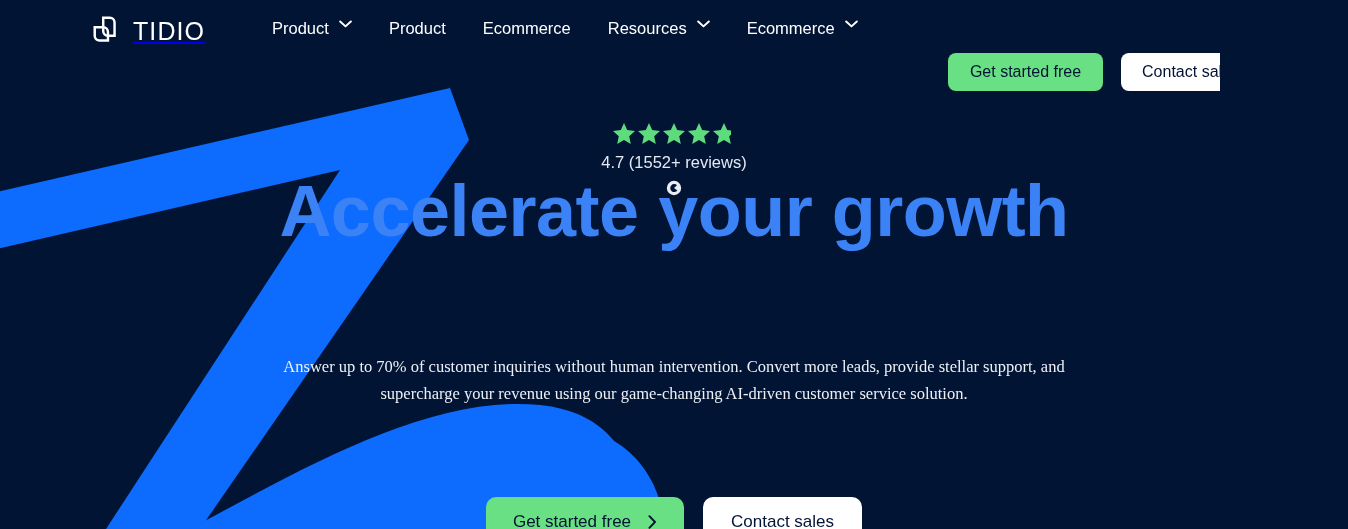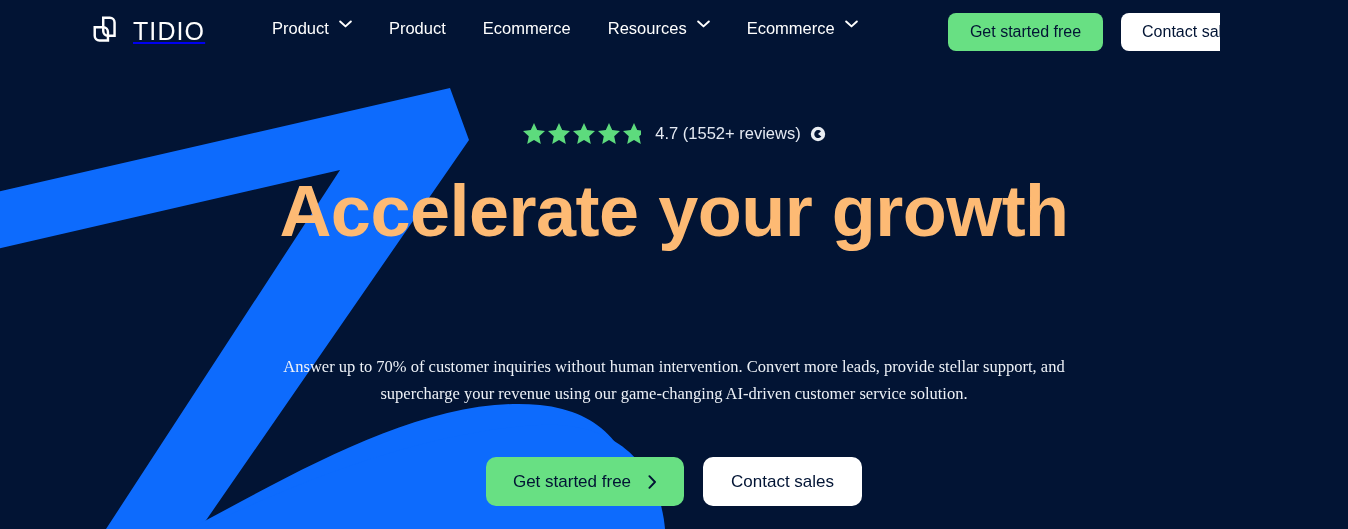--- a/index.html
+++ b/index.html
@@ -84,20 +84,21 @@
     gap:18px;
   }
   .btn {
     border:none;
     cursor:pointer;
     font-family:"Liberation Sans", sans-serif;
     display:inline-flex;
     align-items:center;
     justify-content:center;
     white-space:nowrap;
+    margin-top:40px;
   }
   .btn-green {
     background:#68E083;
     color:#021434;
     border-radius:8px;
     height:38px;
     padding:0 22px;
     font-size:16px;
   }
   .btn-white {
@@ -120,37 +121,38 @@
   .hero > * { pointer-events:auto; }
 
   .rating {
     position:absolute;
     top:122px;
     left:0; right:0;
     display:flex;
     align-items:center;
     justify-content:center;
     gap:9px;
+    flex-direction:column;
   }
   .stars { display:flex; align-items:center; gap:1px; }
   .star { width:24px; height:23px; display:block; }
   .rating-text {
     color:#E4E9F2;
     font-size:16.5px;
     line-height:1;
     white-space:nowrap;
   }
   .g2-badge { width:16px; height:16px; display:block; }
 
   .headline {
     position:absolute;
     top:166px;
     left:0; right:0;
     text-align:center;
-    color:#fdba74;
+    color:#3b82f6;
     font-size:72px;
     font-weight:bold;
     line-height:1.26;
     letter-spacing:-0.5px;
   }
   .headline .l2 { display:block; }
 
   .subtitle {
     position:absolute;
     top:354px;

